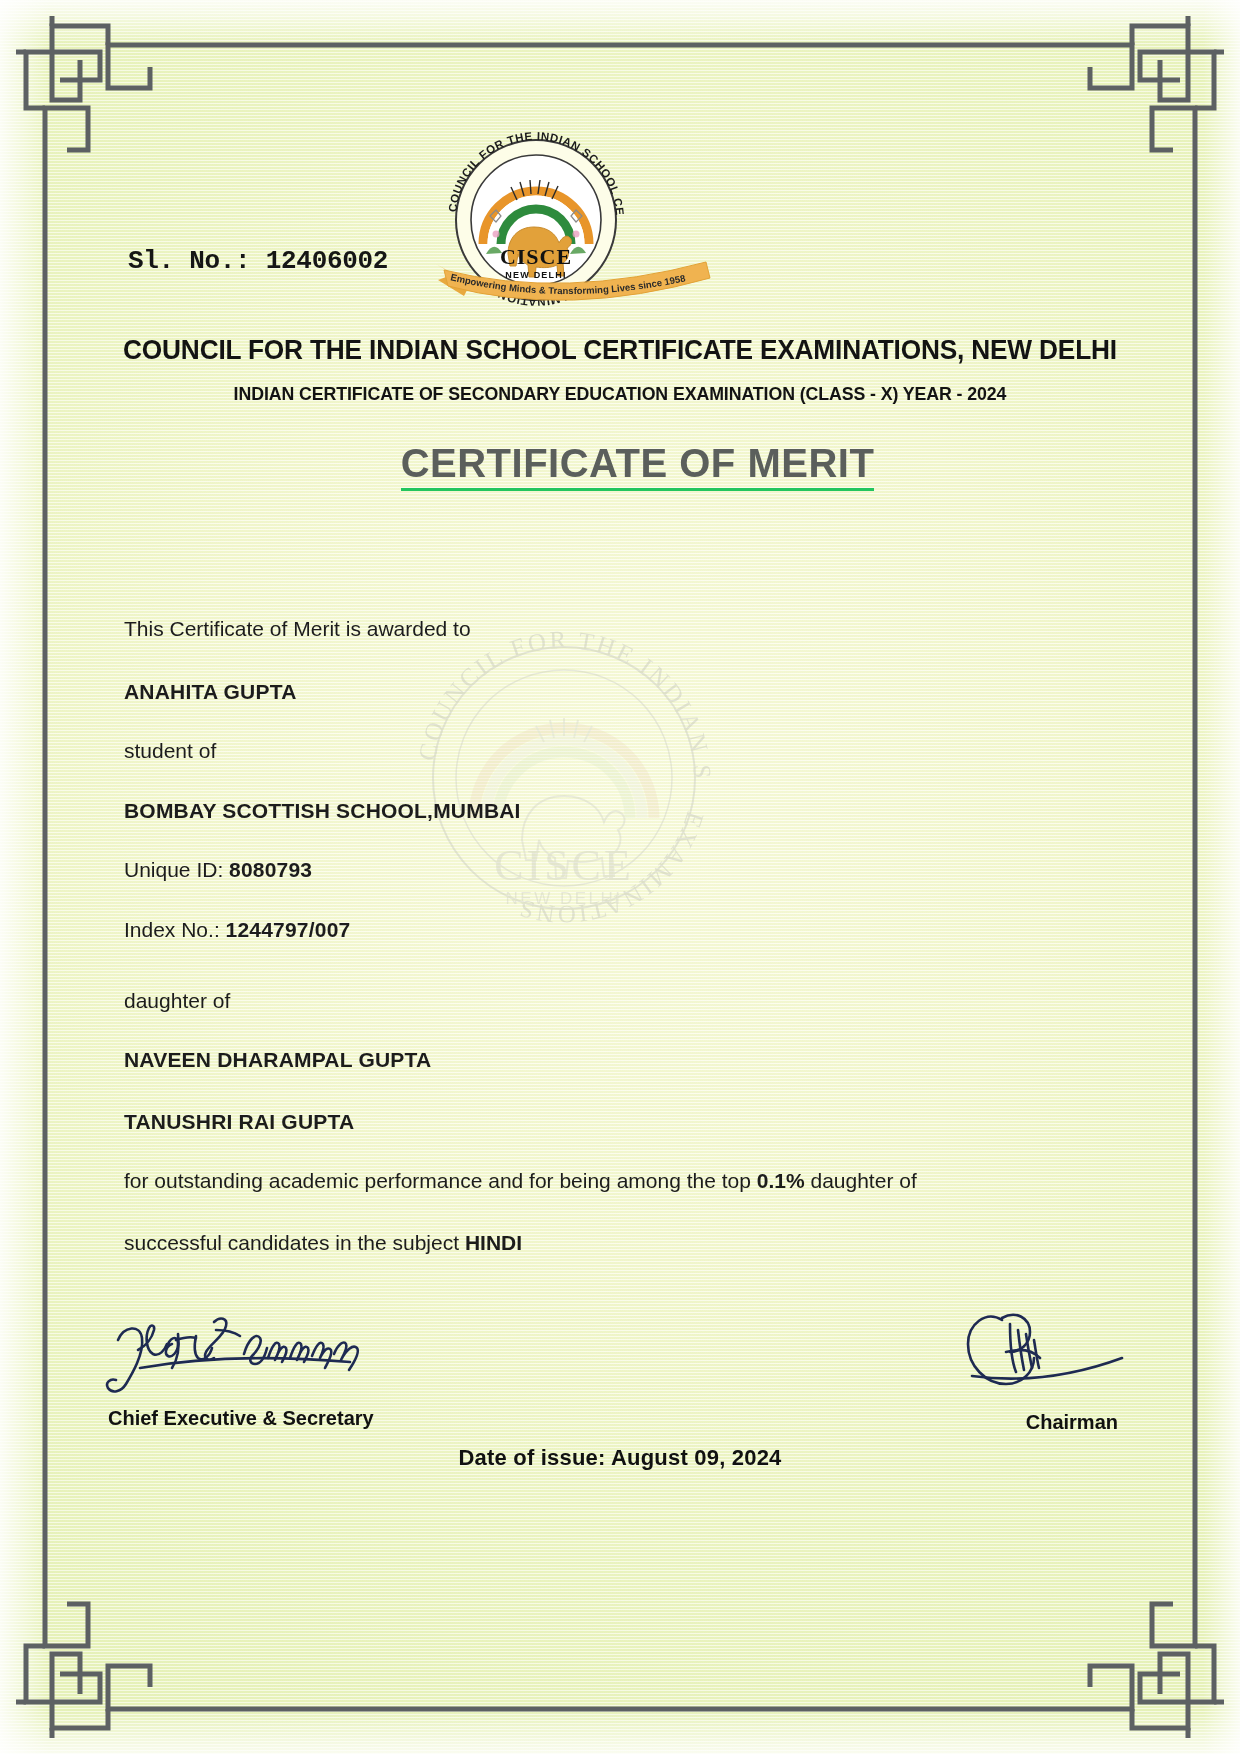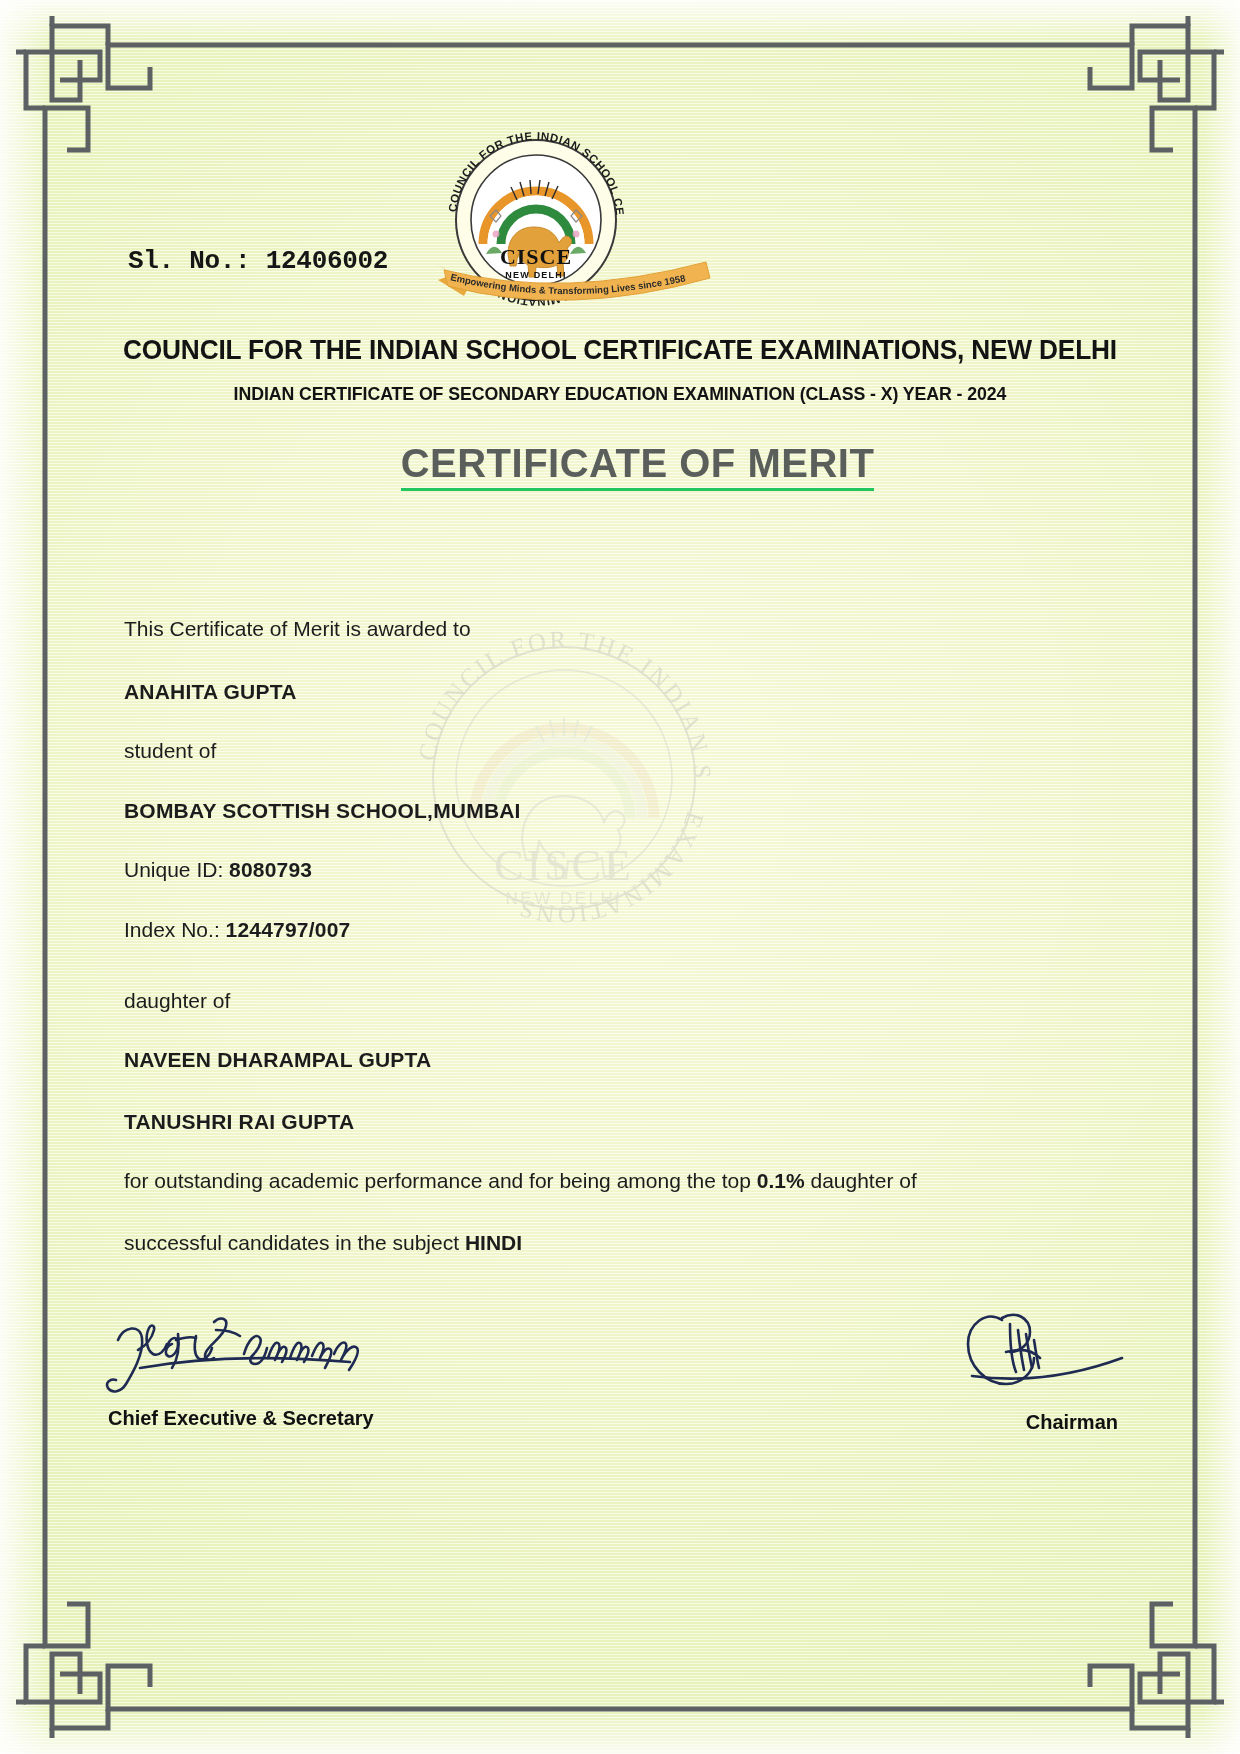--- a/index.html
+++ b/index.html
@@ -393,14 +393,15 @@
         <path d="M 112 30 c 2 18 4 30 6 40"></path>
         <path d="M 120 34 c 2 14 4 24 6 34"></path>
         <path d="M 128 40 c 2 12 3 20 5 28"></path>
         <path d="M 100 52 c 14 -4 26 -2 34 6"></path>
         <path d="M 66 76 q 74 10 150 -18"></path>
       </g>
     </svg>
     <div class="sig-label">Chairman</div>
   </div>
 
+  <div class="date-line">Date of issue: August 09, 2024</div>
 
 </div>
 
 </body></html>

